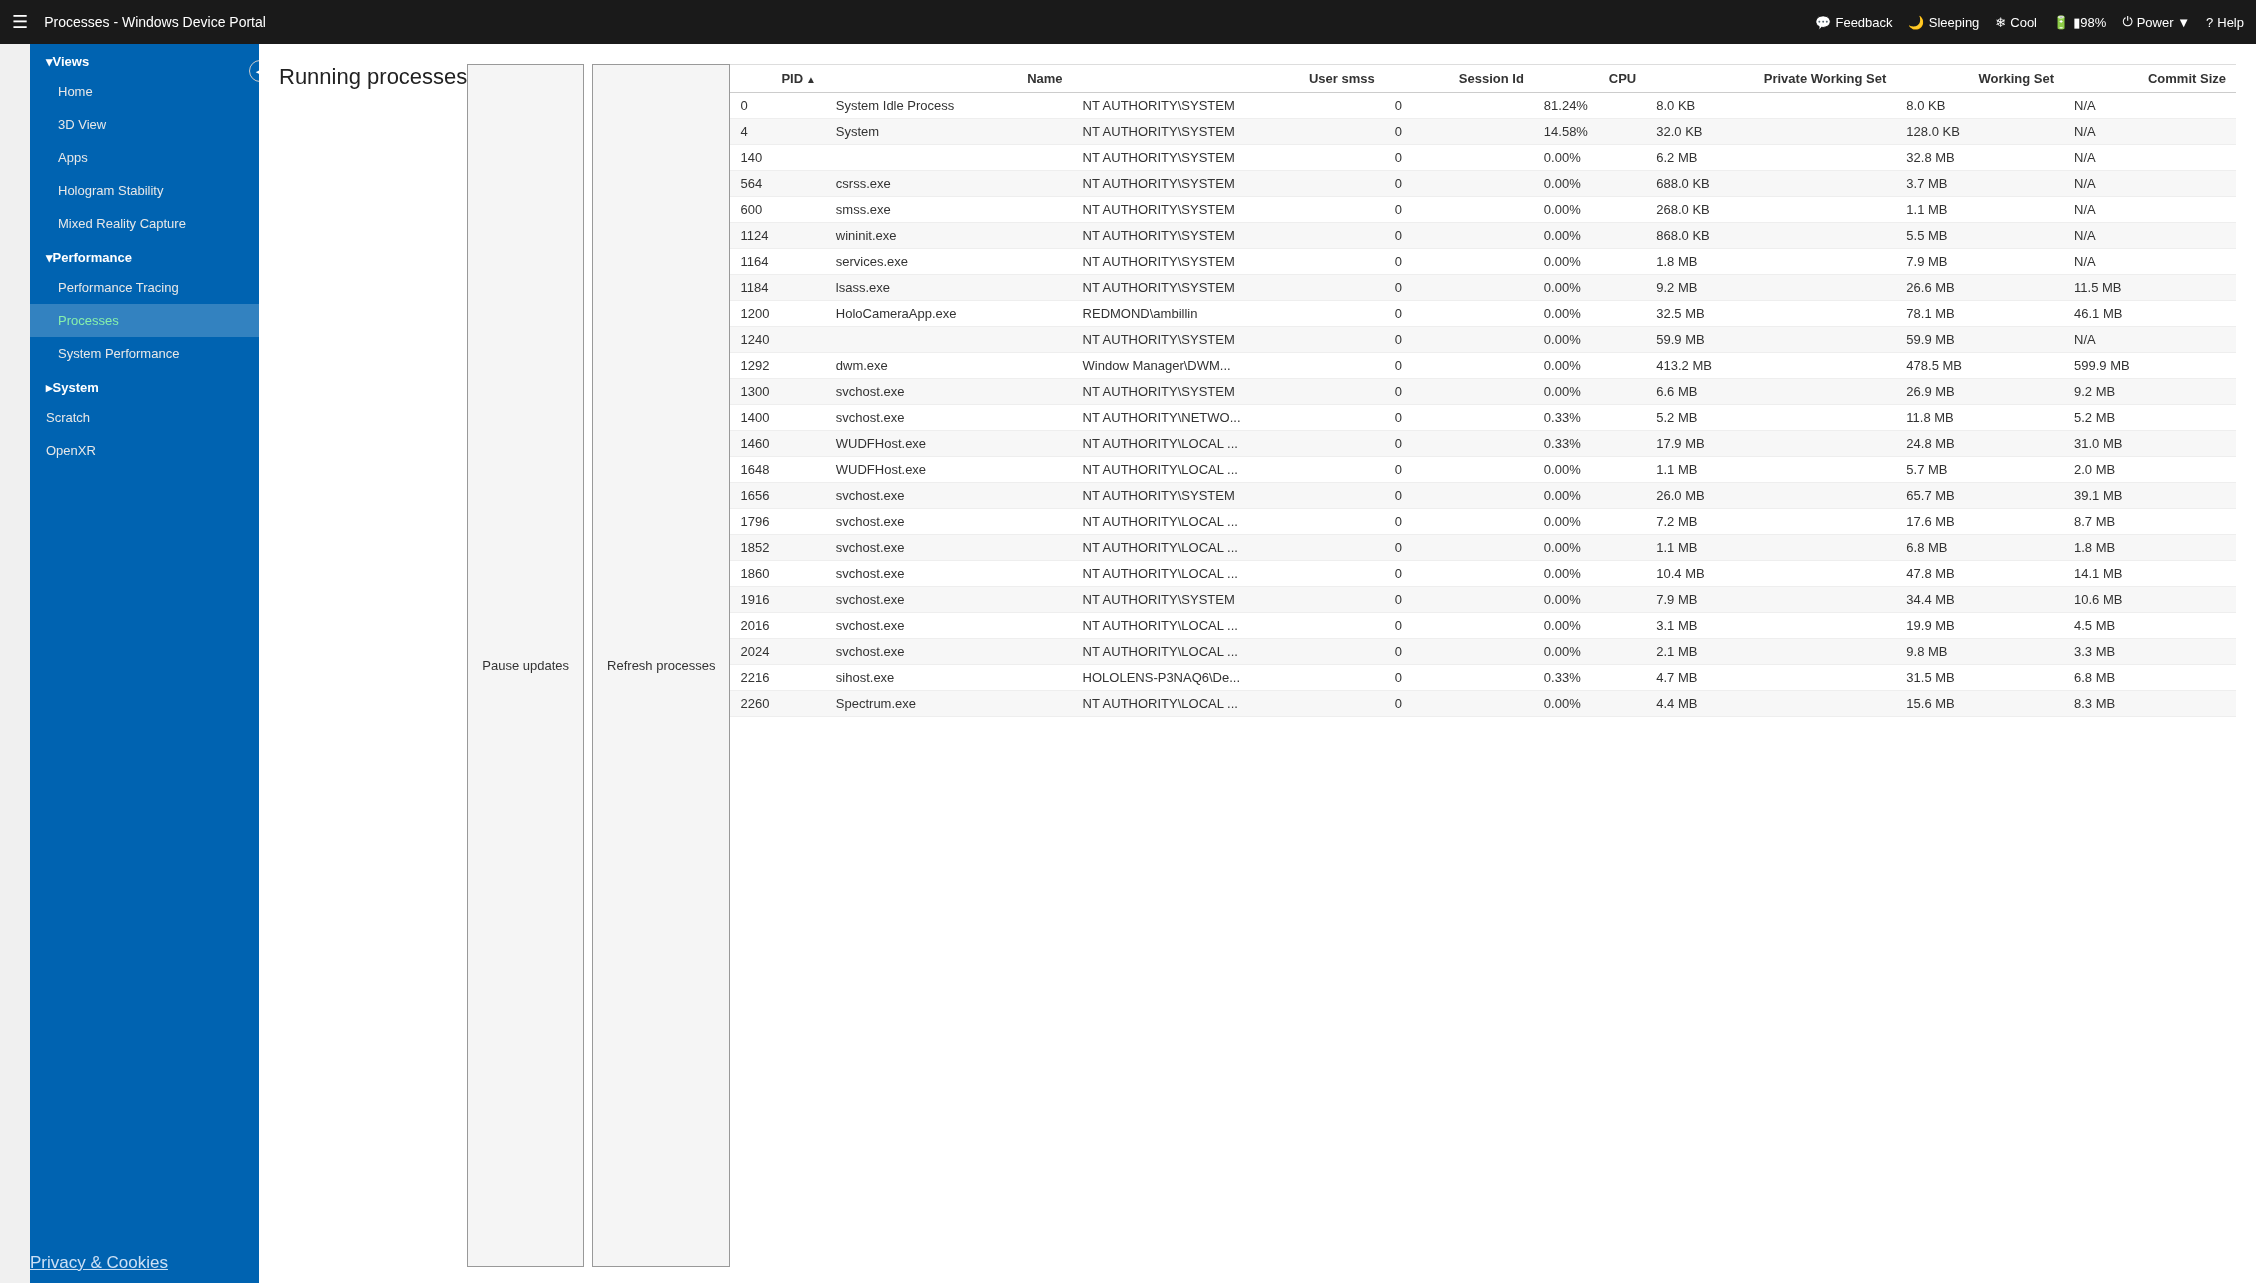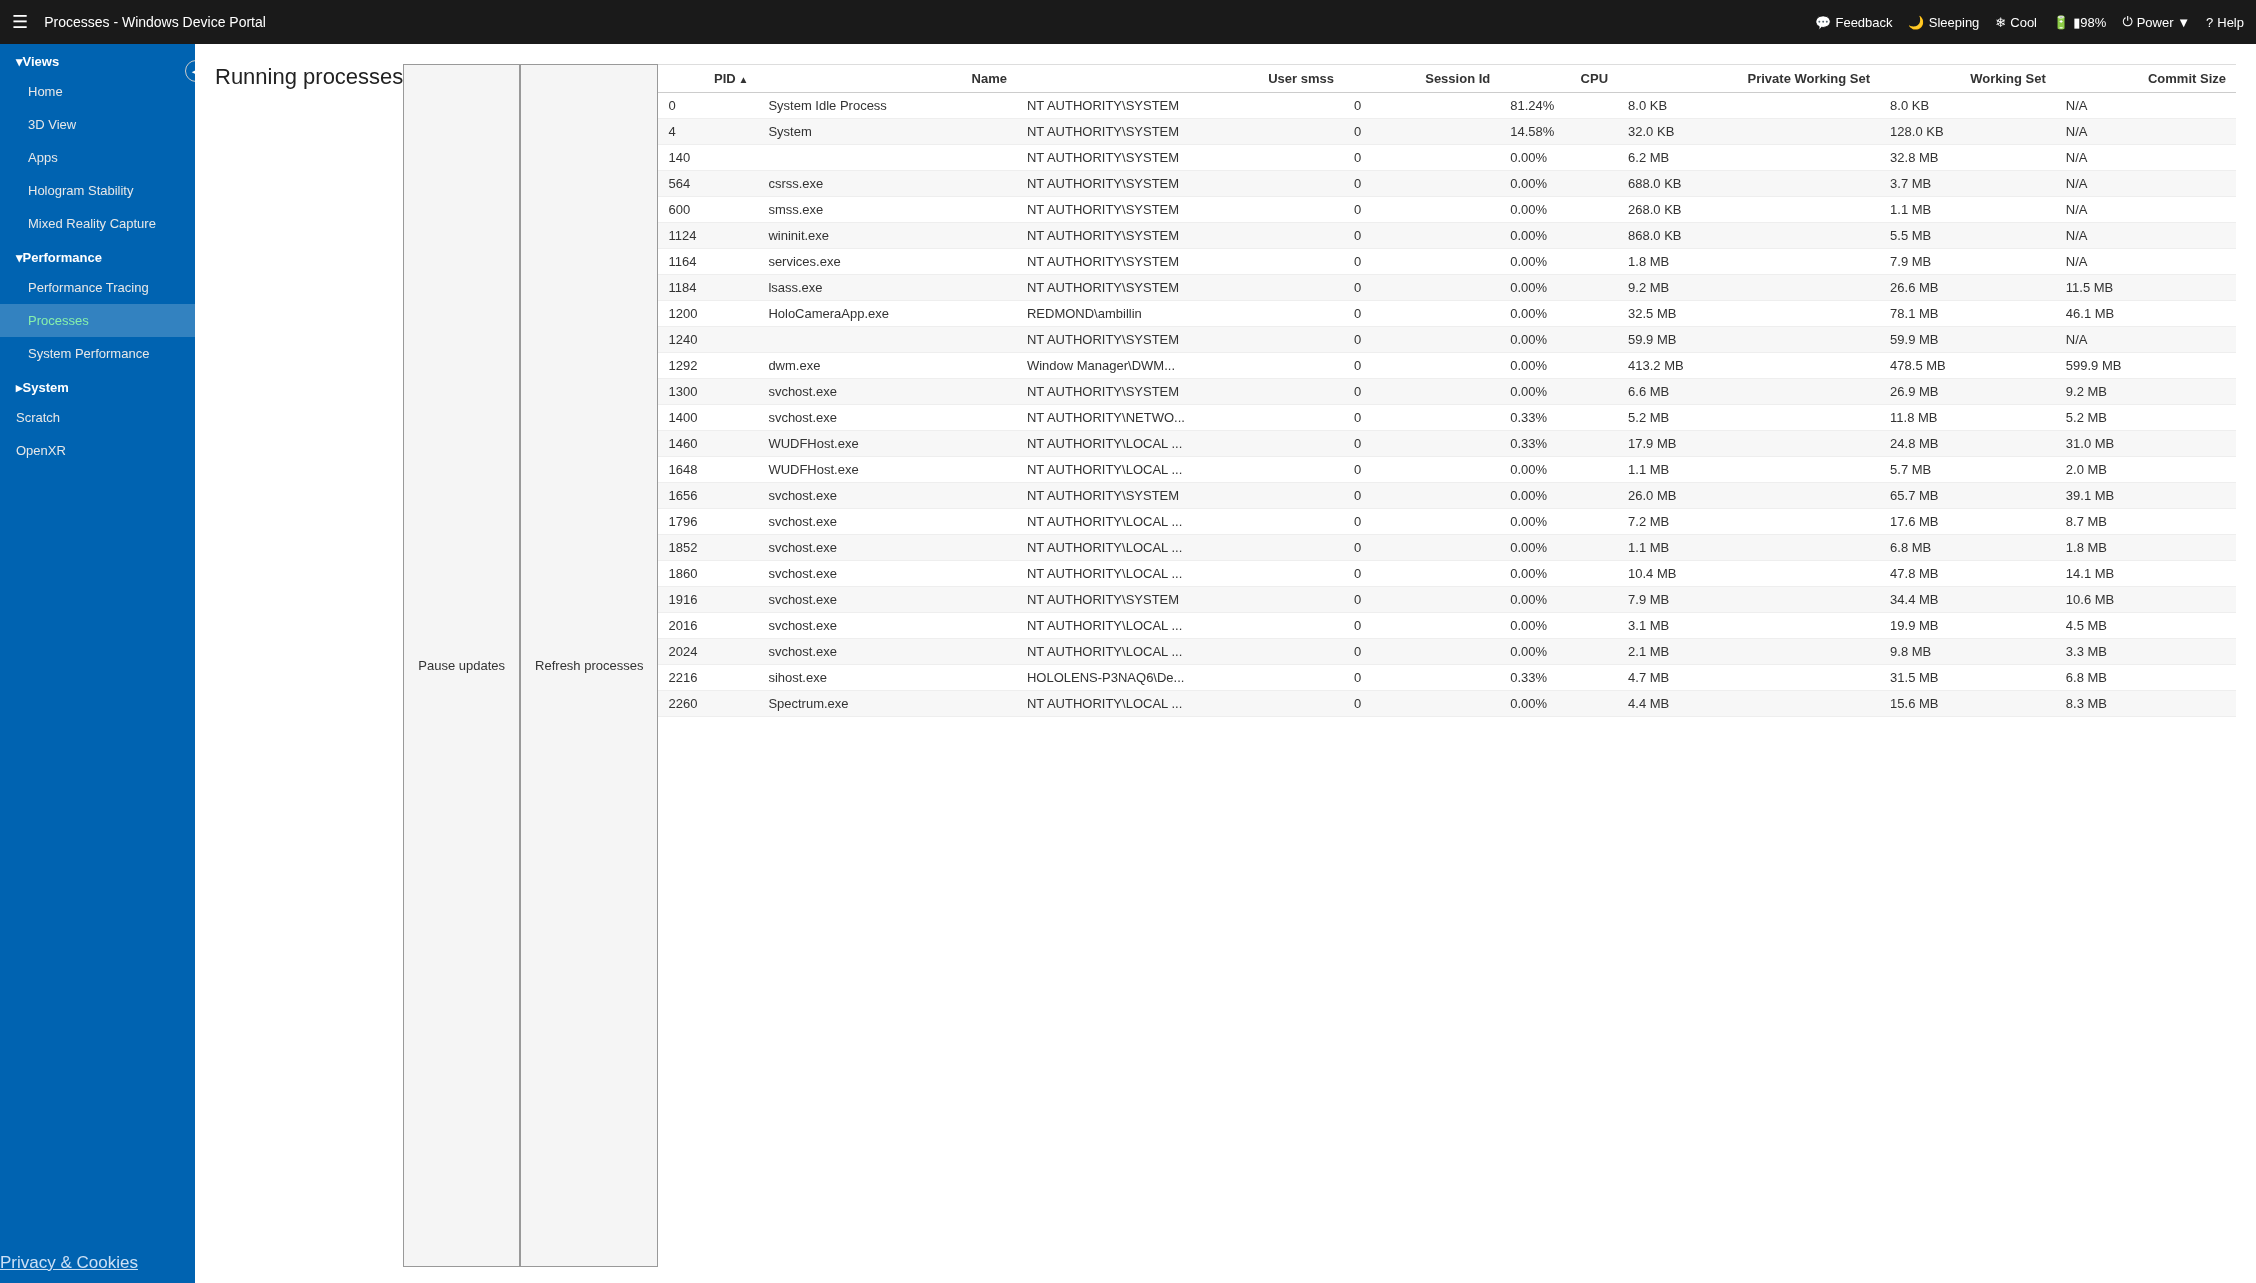--- a/index.html
+++ b/index.html
@@ -23,28 +23,29 @@
 
     
     #main-layout {
       display: flex;
       flex: 1;
       overflow: hidden;
     }
 
     
     #sidebar {
-      width: 195px;
+      width: 229px;
       background: #0063b1;
       color: #fff;
       display: flex;
       flex-direction: column;
       flex-shrink: 0;
       overflow-y: auto;
       position: relative;
+      margin-left: 30px;
     }
     #sidebar .collapse-btn {
       position: absolute;
       right: -12px;
       top: 16px;
       background: #0063b1;
       border: 1px solid #ccc;
       border-radius: 50%;
       width: 22px;
       height: 22px;
@@ -91,20 +92,21 @@
       padding: 20px 20px 0 20px;
     }
     #content h1 {
       font-size: 22px;
       font-weight: 300;
       margin-bottom: 14px;
       color: #222;
     }
     .toolbar {
       display: flex;
+      gap: 8px;
       margin-bottom: 16px;
     }
     .btn {
       padding: 6px 14px;
       border: 1px solid #999;
       background: #f5f5f5;
       cursor: pointer;
       font-size: 13px;
       color: #333;
     }

